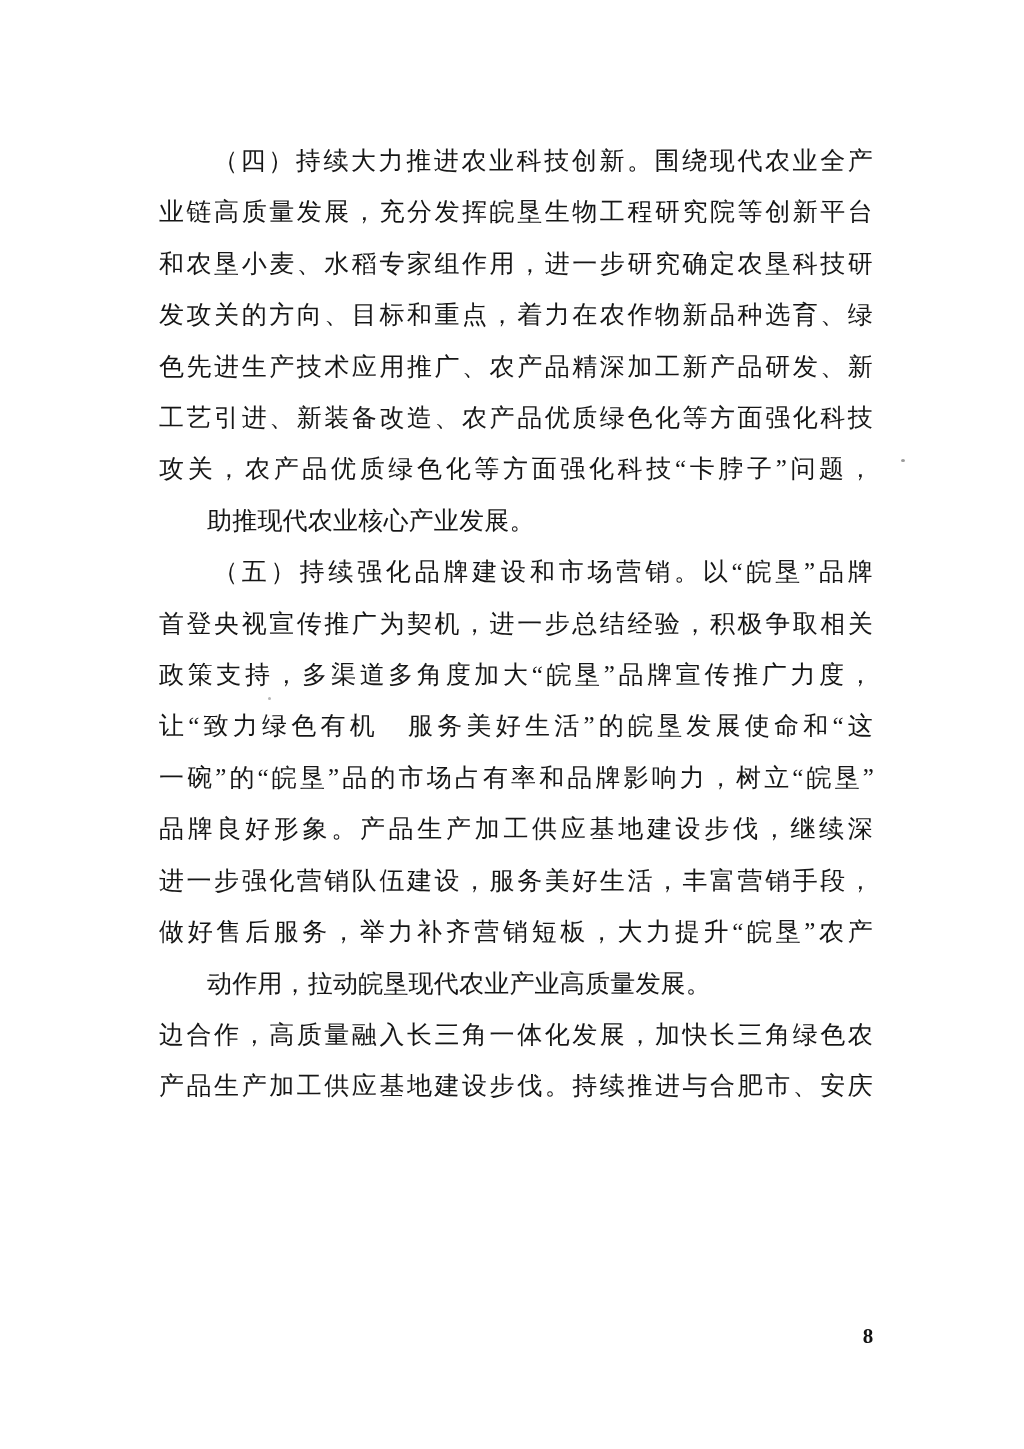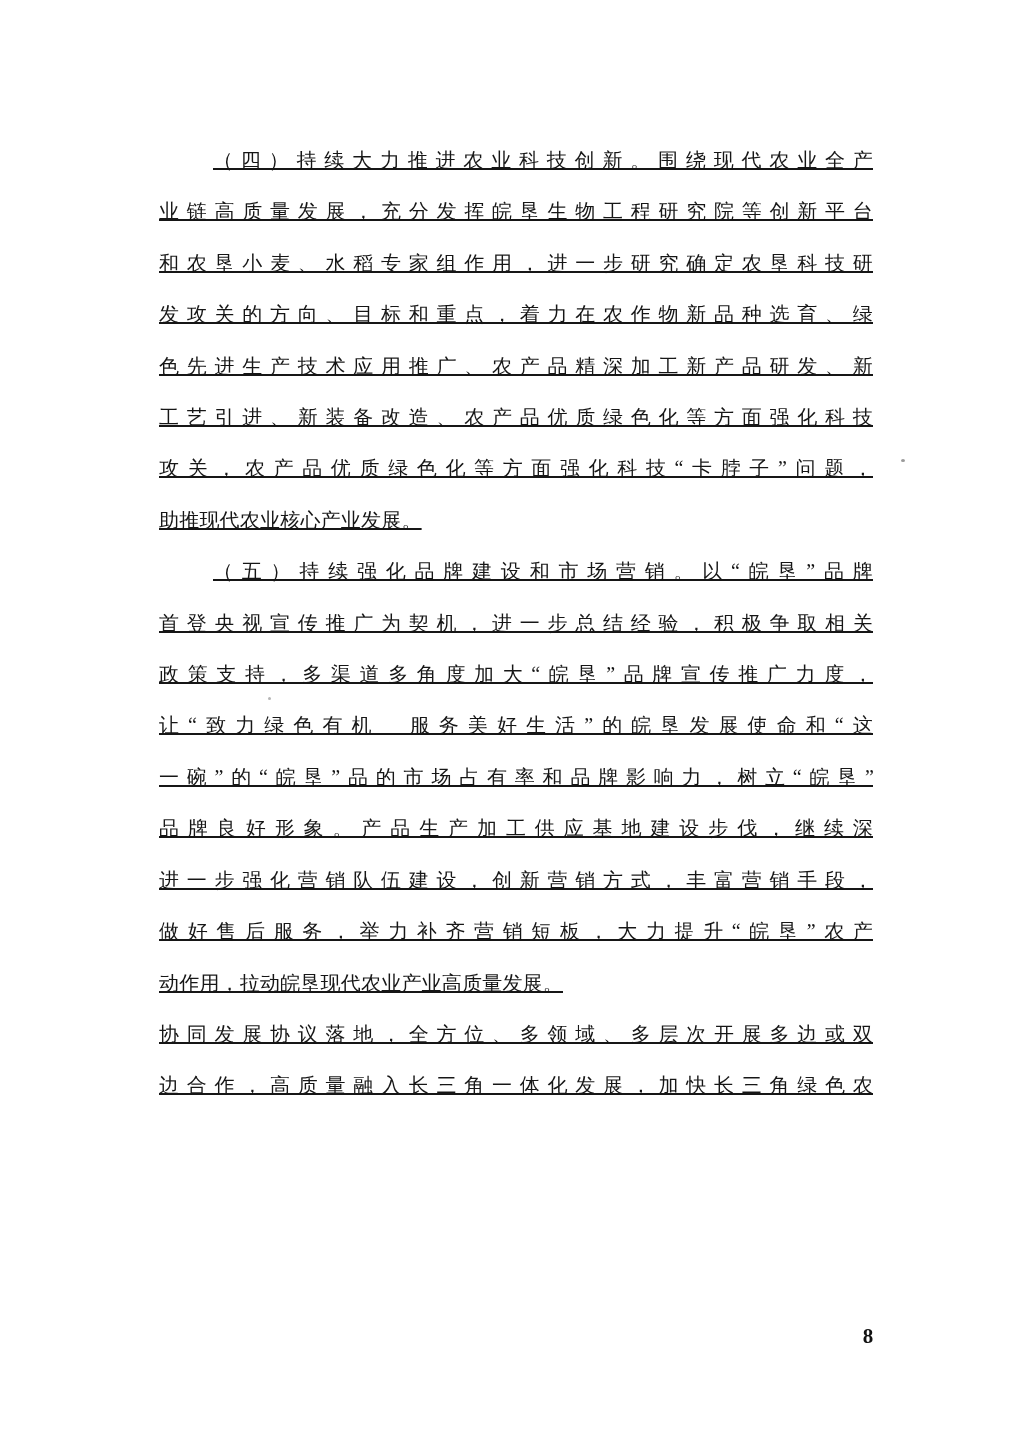--- a/index.html
+++ b/index.html
@@ -10,33 +10,32 @@
     background: #ffffff;
     overflow: hidden;
     font-family: "Liberation Serif", "DejaVu Serif", serif;
     color: #161616;
   }
   .textblock {
     position: absolute;
     left: 159px;
     top: 135px;
     width: 714px;
-    font-size: 20px;
+    font-size: 25px;
     line-height: 51.4px;
     font-weight: 500;
     letter-spacing: 0.2px;
-    text-decoration: underline;
   }
   .para { margin: 0; padding: 0; }
   .line {
     text-align: justify;
     text-align-last: justify;
   }
   .line.first { text-indent: 54px; }
-  .line.lastline { text-align-last: left; }
+  .line.lastline { text-align-last: left; margin-left: 48px; }
   .line.tight { letter-spacing: -0.9px; }
   .pagenum {
     position: absolute;
     left: 856px;
     top: 1324px;
     width: 24px;
     font-size: 21px;
     font-weight: bold;
     text-align: center;
     color: #111111;
@@ -67,28 +66,28 @@
       <div class="line lastline">助推现代农业核心产业发展。</div>
     </div>
 
     <div class="para">
       <div class="line first">（五）持续强化品牌建设和市场营销。以“皖垦”品牌</div>
       <div class="line">首登央视宣传推广为契机，进一步总结经验，积极争取相关</div>
       <div class="line">政策支持，多渠道多角度加大“皖垦”品牌宣传推广力度，</div>
       <div class="line">让“致力绿色有机　服务美好生活”的皖垦发展使命和“这</div>
       <div class="line tight">一碗”的“皖垦”品的市场占有率和品牌影响力，树立“皖垦”</div>
       <div class="line">品牌良好形象。产品生产加工供应基地建设步伐，继续深</div>
-      <div class="line">进一步强化营销队伍建设，创新营销方式，丰富营销手段，</div>
+      <div class="line">进一步强化营销队伍建设，服务美好生活，丰富营销手段，</div>
       <div class="line">做好售后服务，举力补齐营销短板，大力提升“皖垦”农产</div>
       <div class="line lastline">动作用，拉动皖垦现代农业产业高质量发展。</div>
     </div>
 
     <div class="para">
-      <div class="line">协同发展协议落地，全方位、多领域、多层次开展多边或双</div>
       <div class="line">边合作，高质量融入长三角一体化发展，加快长三角绿色农</div>
+      <div class="line">产品生产加工供应基地建设步伐。持续推进与合肥市、安庆</div>
     </div>
 
   </div>
 
   <div class="pagenum">8</div>
 
   <div class="speck s1"></div>
   <div class="speck s2"></div>
 
 </div>

